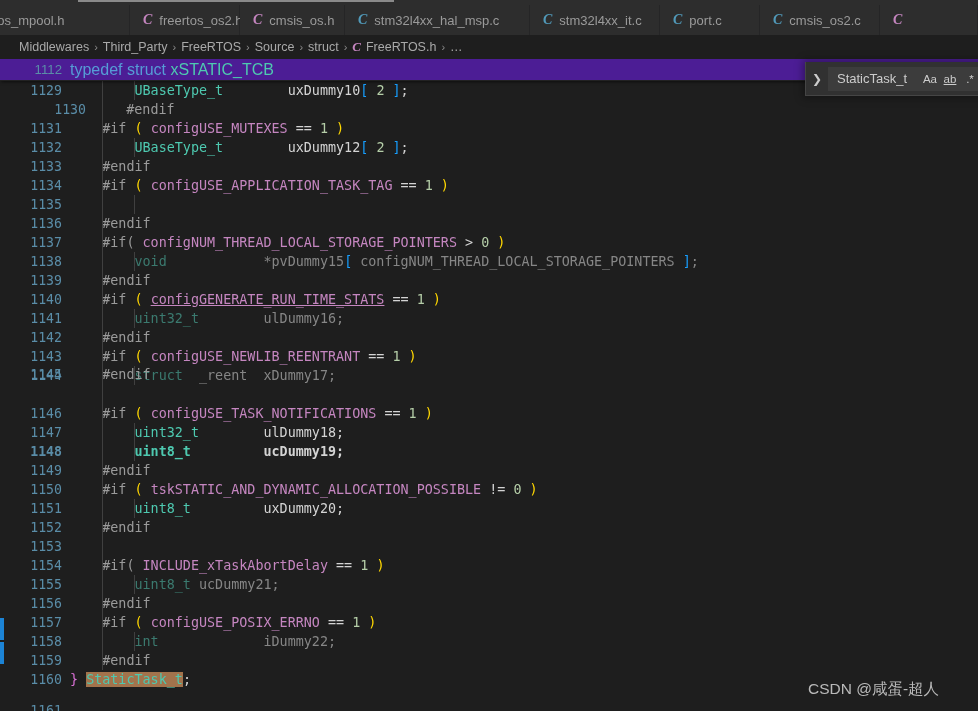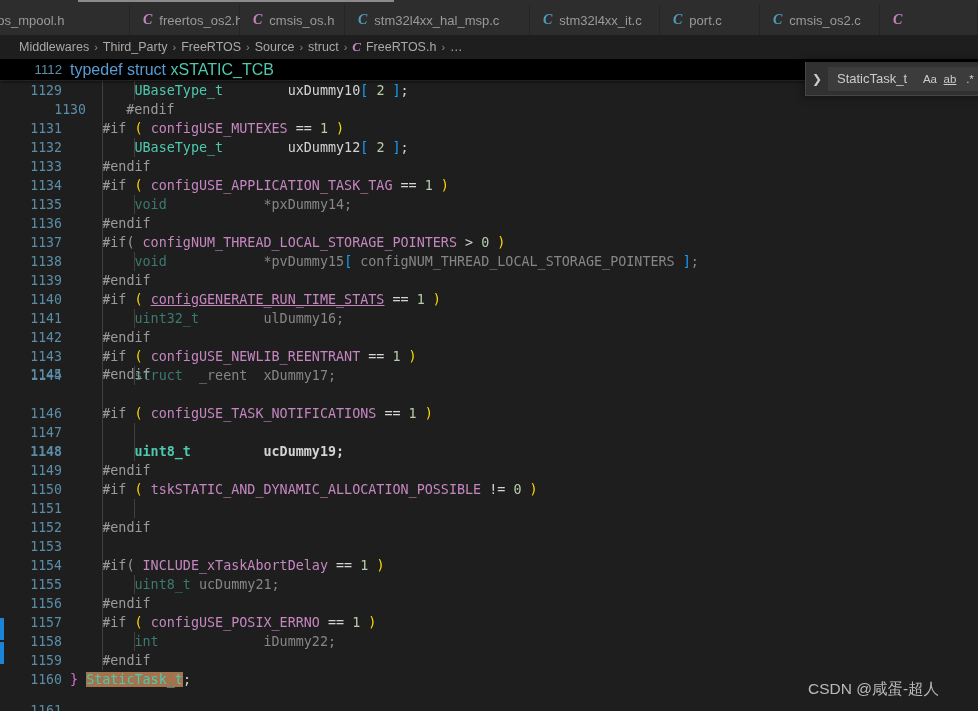--- a/index.html
+++ b/index.html
@@ -79,21 +79,21 @@
     position: absolute; left: 0; top: 0; width: 4px; height: 652px;
     background: transparent; z-index: 4;
   }
   .left-mark {
     position: absolute; left: 0; width: 4px; background: #1c84d6;
   }
 
   
   #sticky {
     position: absolute; top: 0; left: 0; width: 978px; height: 22px;
-    background: #000000;
+    background: #4c1d95;
     z-index: 6;
     box-shadow: 0 2px 3px -1px rgba(0,0,0,0.55);
     border-bottom: 1px solid #222;
   }
 
   .code-area {
     position: absolute; top: 0; left: 0; width: 978px;
     font-family: "DejaVu Sans Mono", monospace;
     font-size: 13.4px;
   }
@@ -257,37 +257,37 @@
       <div class="left-mark" style="top: 559px; height: 22px;"></div>
       <div class="left-mark" style="top: 583px; height: 22px;"></div>
     </div>
   <div class="code-area" id="code-area">
       <div class="line" style="top: 22px; position: absolute; width: 978px;"><span class="lnum">1129</span><span class="ltext"><span class="op">        </span><span class="ty">UBaseType_t</span><span class="op">        </span><span class="var">uxDummy10</span><span class="br">[</span><span class="op"> </span><span class="num">2</span><span class="op"> </span><span class="br">]</span><span class="op">;</span></span></div>
       <div class="line" style="top: 41px; position: absolute; width: 978px; margin-left: 24px;"><span class="lnum">1130</span><span class="ltext"><span class="op">    </span><span class="pp">#endif</span></span></div>
       <div class="line" style="top: 60px; position: absolute; width: 978px;"><span class="lnum">1131</span><span class="ltext"><span class="op">    </span><span class="pp">#if</span><span class="op"> </span><span class="br-y">(</span><span class="op"> </span><span class="mac">configUSE_MUTEXES</span><span class="op"> </span><span class="op">==</span><span class="op"> </span><span class="num">1</span><span class="op"> </span><span class="br-y">)</span></span></div>
       <div class="line" style="top: 79px; position: absolute; width: 978px;"><span class="lnum">1132</span><span class="ltext"><span class="op">        </span><span class="ty">UBaseType_t</span><span class="op">        </span><span class="var">uxDummy12</span><span class="br">[</span><span class="op"> </span><span class="num">2</span><span class="op"> </span><span class="br">]</span><span class="op">;</span></span></div>
       <div class="line" style="top: 98px; position: absolute; width: 978px;"><span class="lnum">1133</span><span class="ltext"><span class="op">    </span><span class="pp">#endif</span></span></div>
       <div class="line" style="top: 117px; position: absolute; width: 978px;"><span class="lnum">1134</span><span class="ltext"><span class="op">    </span><span class="pp">#if</span><span class="op"> </span><span class="br-y">(</span><span class="op"> </span><span class="mac">configUSE_APPLICATION_TASK_TAG</span><span class="op"> </span><span class="op">==</span><span class="op"> </span><span class="num">1</span><span class="op"> </span><span class="br-y">)</span></span></div>
-      <div class="line" style="top: 136px; position: absolute; width: 978px;"><span class="lnum">1135</span><span class="ltext"><span class="op">        </span><span class="ty-d">void</span><span class="op">            </span><span class="var-d">*pxDummy14;</span></span></div>
+      <div class="line" style="top: 136px; position: absolute; width: 978px;"><span class="lnum">1135</span></div>
       <div class="line" style="top: 155px; position: absolute; width: 978px;"><span class="lnum">1136</span><span class="ltext"><span class="op">    </span><span class="pp">#endif</span></span></div>
       <div class="line" style="top: 174px; position: absolute; width: 978px;"><span class="lnum">1137</span><span class="ltext"><span class="op">    </span><span class="pp">#if(</span><span class="op"> </span><span class="mac">configNUM_THREAD_LOCAL_STORAGE_POINTERS</span><span class="op"> </span><span class="op">&gt;</span><span class="op"> </span><span class="num">0</span><span class="op"> </span><span class="br-y">)</span></span></div>
       <div class="line" style="top: 193px; position: absolute; width: 978px;"><span class="lnum">1138</span><span class="ltext"><span class="op">        </span><span class="ty-d">void</span><span class="op">            </span><span class="var-d">*pvDummy15</span><span class="br">[</span><span class="op"> </span><span class="var-d">configNUM_THREAD_LOCAL_STORAGE_POINTERS</span><span class="op"> </span><span class="br">]</span><span class="var-d">;</span></span></div>
       <div class="line" style="top: 212px; position: absolute; width: 978px;"><span class="lnum">1139</span><span class="ltext"><span class="op">    </span><span class="pp">#endif</span></span></div>
       <div class="line" style="top: 231px; position: absolute; width: 978px;"><span class="lnum">1140</span><span class="ltext"><span class="op">    </span><span class="pp">#if</span><span class="op"> </span><span class="br-y">(</span><span class="op"> </span><span class="mac ul">configGENERATE_RUN_TIME_STATS</span><span class="op"> </span><span class="op">==</span><span class="op"> </span><span class="num">1</span><span class="op"> </span><span class="br-y">)</span></span></div>
       <div class="line" style="top: 250px; position: absolute; width: 978px;"><span class="lnum">1141</span><span class="ltext"><span class="op">        </span><span class="ty-d">uint32_t</span><span class="op">        </span><span class="var-d">ulDummy16;</span></span></div>
       <div class="line" style="top: 269px; position: absolute; width: 978px;"><span class="lnum">1142</span><span class="ltext"><span class="op">    </span><span class="pp">#endif</span></span></div>
       <div class="line" style="top: 288px; position: absolute; width: 978px;"><span class="lnum">1143</span><span class="ltext"><span class="op">    </span><span class="pp">#if</span><span class="op"> </span><span class="br-y">(</span><span class="op"> </span><span class="mac">configUSE_NEWLIB_REENTRANT</span><span class="op"> </span><span class="op">==</span><span class="op"> </span><span class="num">1</span><span class="op"> </span><span class="br-y">)</span></span></div>
       <div class="line" style="top: 307px; position: absolute; width: 978px;"><span class="lnum">1144</span><span class="ltext"><span class="op">        </span><span class="ty-d">struct</span><span class="op">  </span><span class="var-d">_reent  xDummy17;</span></span></div>
       <div class="line" style="top: 306px; position: absolute; width: 978px;"><span class="lnum">1145</span><span class="ltext"><span class="op">    </span><span class="pp">#endif</span></span></div>
       <div class="line" style="top: 345px; position: absolute; width: 978px;"><span class="lnum">1146</span><span class="ltext"><span class="op">    </span><span class="pp">#if</span><span class="op"> </span><span class="br-y">(</span><span class="op"> </span><span class="mac">configUSE_TASK_NOTIFICATIONS</span><span class="op"> </span><span class="op">==</span><span class="op"> </span><span class="num">1</span><span class="op"> </span><span class="br-y">)</span></span></div>
-      <div class="line" style="top: 364px; position: absolute; width: 978px;"><span class="lnum">1147</span></div>
+      <div class="line" style="top: 364px; position: absolute; width: 978px;"><span class="lnum">1147</span><span class="ltext"><span class="op">        </span><span class="ty">uint32_t</span><span class="op">        </span><span class="var">ulDummy18;</span></span></div>
       <div class="line" style="top: 383px; position: absolute; width: 818px; font-weight: bold;"><span class="lnum">1148</span><span class="ltext"><span class="op">        </span><span class="ty">uint8_t</span><span class="op">         </span><span class="var">ucDummy19;</span></span></div>
       <div class="line" style="top: 402px; position: absolute; width: 978px;"><span class="lnum">1149</span><span class="ltext"><span class="op">    </span><span class="pp">#endif</span></span></div>
       <div class="line" style="top: 421px; position: absolute; width: 978px;"><span class="lnum">1150</span><span class="ltext"><span class="op">    </span><span class="pp">#if</span><span class="op"> </span><span class="br-y">(</span><span class="op"> </span><span class="mac">tskSTATIC_AND_DYNAMIC_ALLOCATION_POSSIBLE</span><span class="op"> </span><span class="op">!=</span><span class="op"> </span><span class="num">0</span><span class="op"> </span><span class="br-y">)</span></span></div>
-      <div class="line" style="top: 440px; position: absolute; width: 978px;"><span class="lnum">1151</span></div>
+      <div class="line" style="top: 440px; position: absolute; width: 978px;"><span class="lnum">1151</span><span class="ltext"><span class="op">        </span><span class="ty">uint8_t</span><span class="op">         </span><span class="var">uxDummy20;</span></span></div>
       <div class="line" style="top: 459px; position: absolute; width: 978px;"><span class="lnum">1152</span><span class="ltext"><span class="op">    </span><span class="pp">#endif</span></span></div>
       <div class="line" style="top: 478px; position: absolute; width: 978px; padding-left: 48px;"><span class="lnum">1153</span><span class="ltext"></span></div>
       <div class="line" style="top: 497px; position: absolute; width: 978px;"><span class="lnum">1154</span><span class="ltext"><span class="op">    </span><span class="pp">#if(</span><span class="op"> </span><span class="mac">INCLUDE_xTaskAbortDelay</span><span class="op"> </span><span class="op">==</span><span class="op"> </span><span class="num">1</span><span class="op"> </span><span class="br-y">)</span></span></div>
       <div class="line" style="top: 516px; position: absolute; width: 978px;"><span class="lnum">1155</span><span class="ltext"><span class="op">        </span><span class="ty-d">uint8_t</span><span class="op"> </span><span class="var-d">ucDummy21;</span></span></div>
       <div class="line" style="top: 535px; position: absolute; width: 978px;"><span class="lnum">1156</span><span class="ltext"><span class="op">    </span><span class="pp">#endif</span></span></div>
       <div class="line" style="top: 554px; position: absolute; width: 978px;"><span class="lnum">1157</span><span class="ltext"><span class="op">    </span><span class="pp">#if</span><span class="op"> </span><span class="br-y">(</span><span class="op"> </span><span class="mac">configUSE_POSIX_ERRNO</span><span class="op"> </span><span class="op">==</span><span class="op"> </span><span class="num">1</span><span class="op"> </span><span class="br-y">)</span></span></div>
       <div class="line" style="top: 573px; position: absolute; width: 978px;"><span class="lnum">1158</span><span class="ltext"><span class="op">        </span><span class="ty-d">int</span><span class="op">             </span><span class="var-d">iDummy22;</span></span></div>
       <div class="line" style="top: 592px; position: absolute; width: 978px;"><span class="lnum">1159</span><span class="ltext"><span class="op">    </span><span class="pp">#endif</span></span></div>
       <div class="line" style="top: 611px; position: absolute; width: 978px;"><span class="lnum">1160</span><span class="ltext"><span class="br-p">}</span><span class="op"> </span><span class="match">StaticTask_t</span><span class="op">;</span></span></div>
       <div class="line" style="top: 630px; position: absolute; width: 978px; margin-top: 12px;"><span class="lnum">1161</span><span class="ltext"></span></div>

